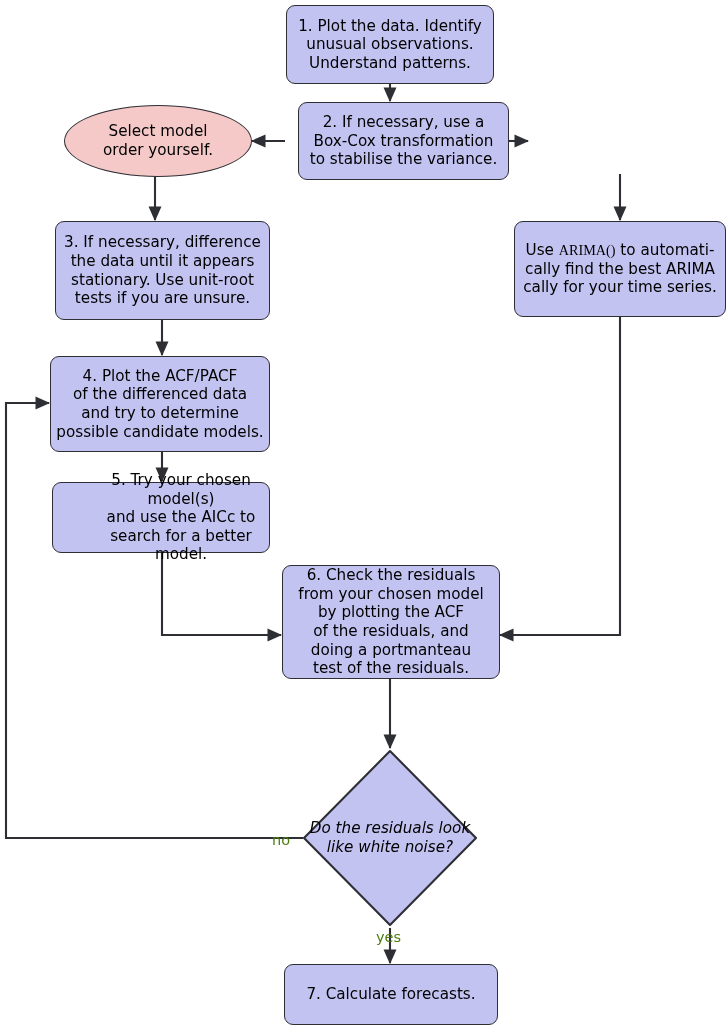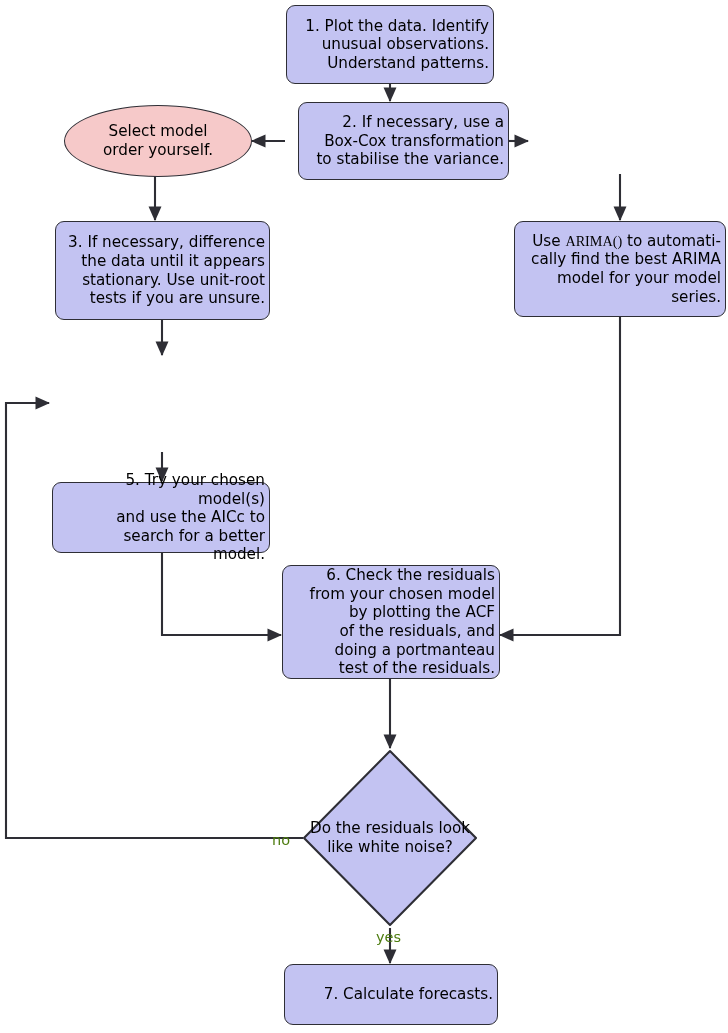--- a/index.html
+++ b/index.html
@@ -39,31 +39,31 @@
     width: 100%;
     padding: 0 4px;
     box-sizing: border-box;
     white-space: pre-line;
   }
   .process {
     background: #c3c3f2;
     border: 1.3px solid #2e2e35;
     border-radius: 9px;
     font-size: 15.2px;
-    text-align: right;
   }
   .terminal {
     background: #f6c9c9;
     border: 1.3px solid #2e2e35;
     border-radius: 50%;
     font-size: 15.2px;
   }
   .decision-wrap {
     position: absolute;
     z-index: 2;
+    font-style: italic;
   }
   .decision-shape {
     position: absolute;
     left: 0;
     top: 0;
     width: 100%;
     height: 100%;
   }
   .decision-label {
     position: absolute;
@@ -153,23 +153,29 @@
   <div class="node process" style="left:55px; top:221px; width:215px; height:99px;">
     <span class="txt">3.  If necessary, difference
 the data until it appears
 stationary.  Use unit-root
 tests if you are unsure.</span>
   </div>
 
   <div class="node process" style="left:514px; top:221px; width:212px; height:96px;">
     <span class="txt"><span>Use </span><span class="mono">ARIMA()</span><span> to automati-
 cally find the best ARIMA
-model for your model series.</span></span>
-  </div>
-
+cally for your time series.</span></span>
+  </div>
+
+  <div class="node process" style="left:50px; top:356px; width:220px; height:96px;">
+    <span class="txt">4.  Plot the ACF/PACF
+of the differenced data
+and try to determine
+possible candidate models.</span>
+  </div>
 
   <div class="node process" style="left:52px; top:482px; width:218px; height:71px;padding-left:40px;">
     <span class="txt">5.  Try your chosen model(s)
 and use the AICc to
 search for a better model.</span>
   </div>
 
   <div class="node process" style="left:282px; top:565px; width:218px; height:114px;">
     <span class="txt">6.  Check the residuals
 from your chosen model

